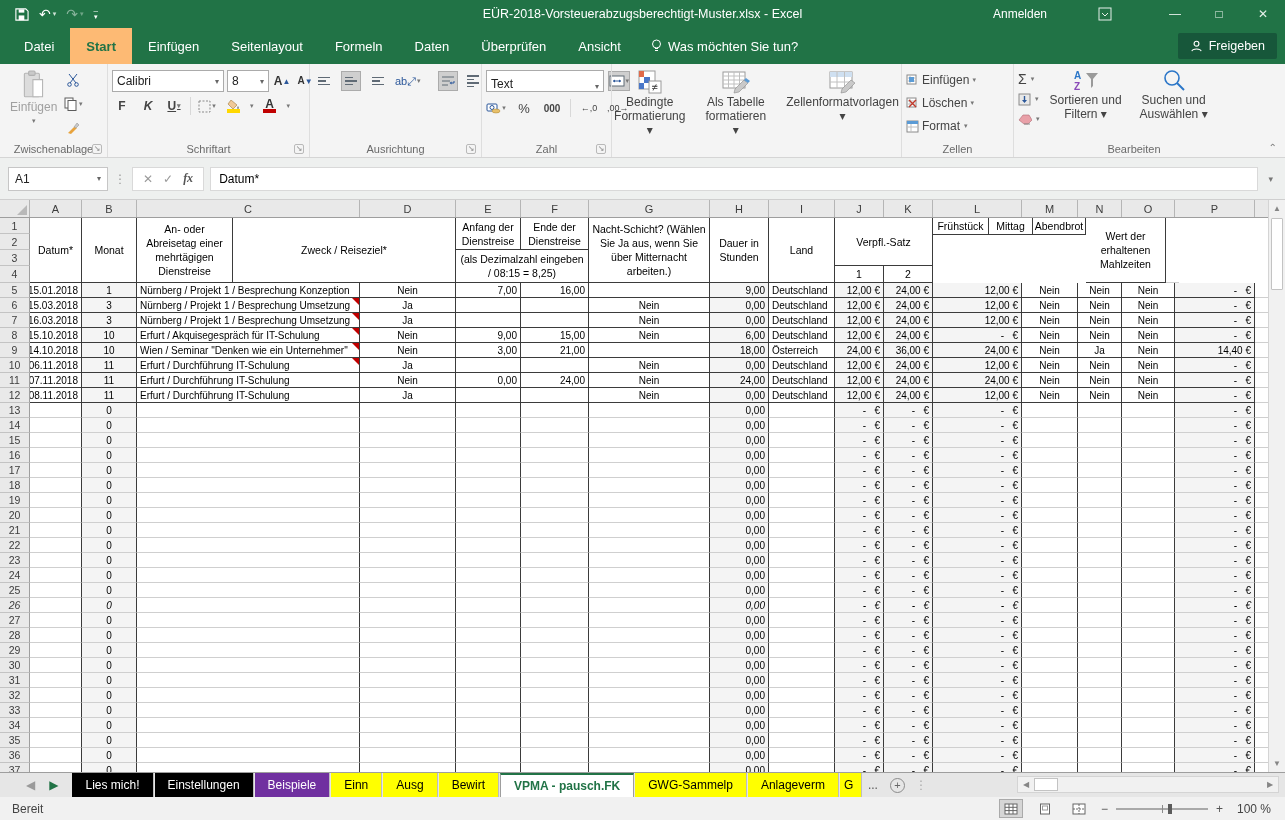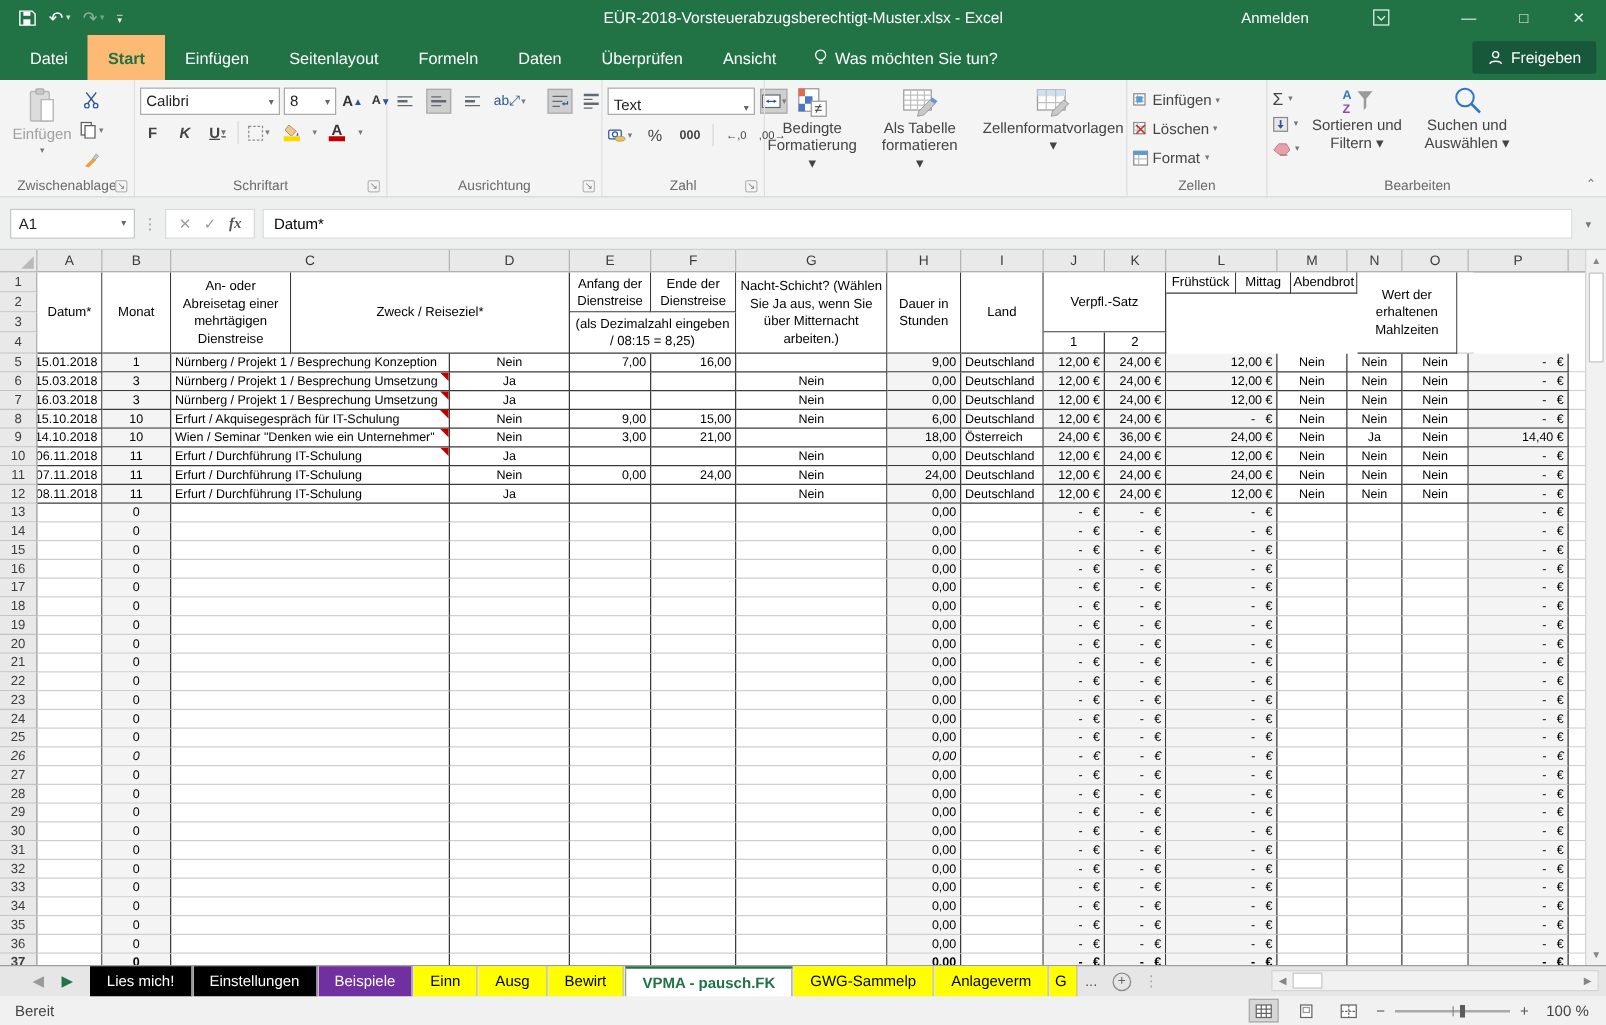--- a/index.html
+++ b/index.html
@@ -1764,21 +1764,21 @@
               <span>-&nbsp;&nbsp;&nbsp;€</span>
             </div>
             <div class="cell al-c" style="width: 56px; height: 15px;"></div>
             <div class="cell al-c" style="width: 44px; height: 15px;"></div>
             <div class="cell al-c" style="width: 53px; height: 15px;"></div>
             <div class="cell al-r shade" style="width: 80px; height: 15px;">
               <span>-&nbsp;&nbsp;&nbsp;€</span>
             </div>
             <div class="edge" style="width: 13px; height: 15px;"></div>
           </div>
-          <div class="grow erow" style="height: 15px; font-weight: bold;">
+          <div class="grow erow" style="height: 15px;">
             <div class="rowhdr">37</div>
             <div class="cell al-r" style="width: 52px; height: 15px;"></div>
             <div class="cell al-c shade" style="width: 55px; height: 15px;">
               <span>0</span>
             </div>
             <div class="cell al-l" style="width: 223px; height: 15px;"></div>
             <div class="cell al-c" style="width: 96px; height: 15px;"></div>
             <div class="cell al-r" style="width: 65px; height: 15px;"></div>
             <div class="cell al-r" style="width: 68px; height: 15px;"></div>
             <div class="cell al-c" style="width: 121px; height: 15px;"></div>

